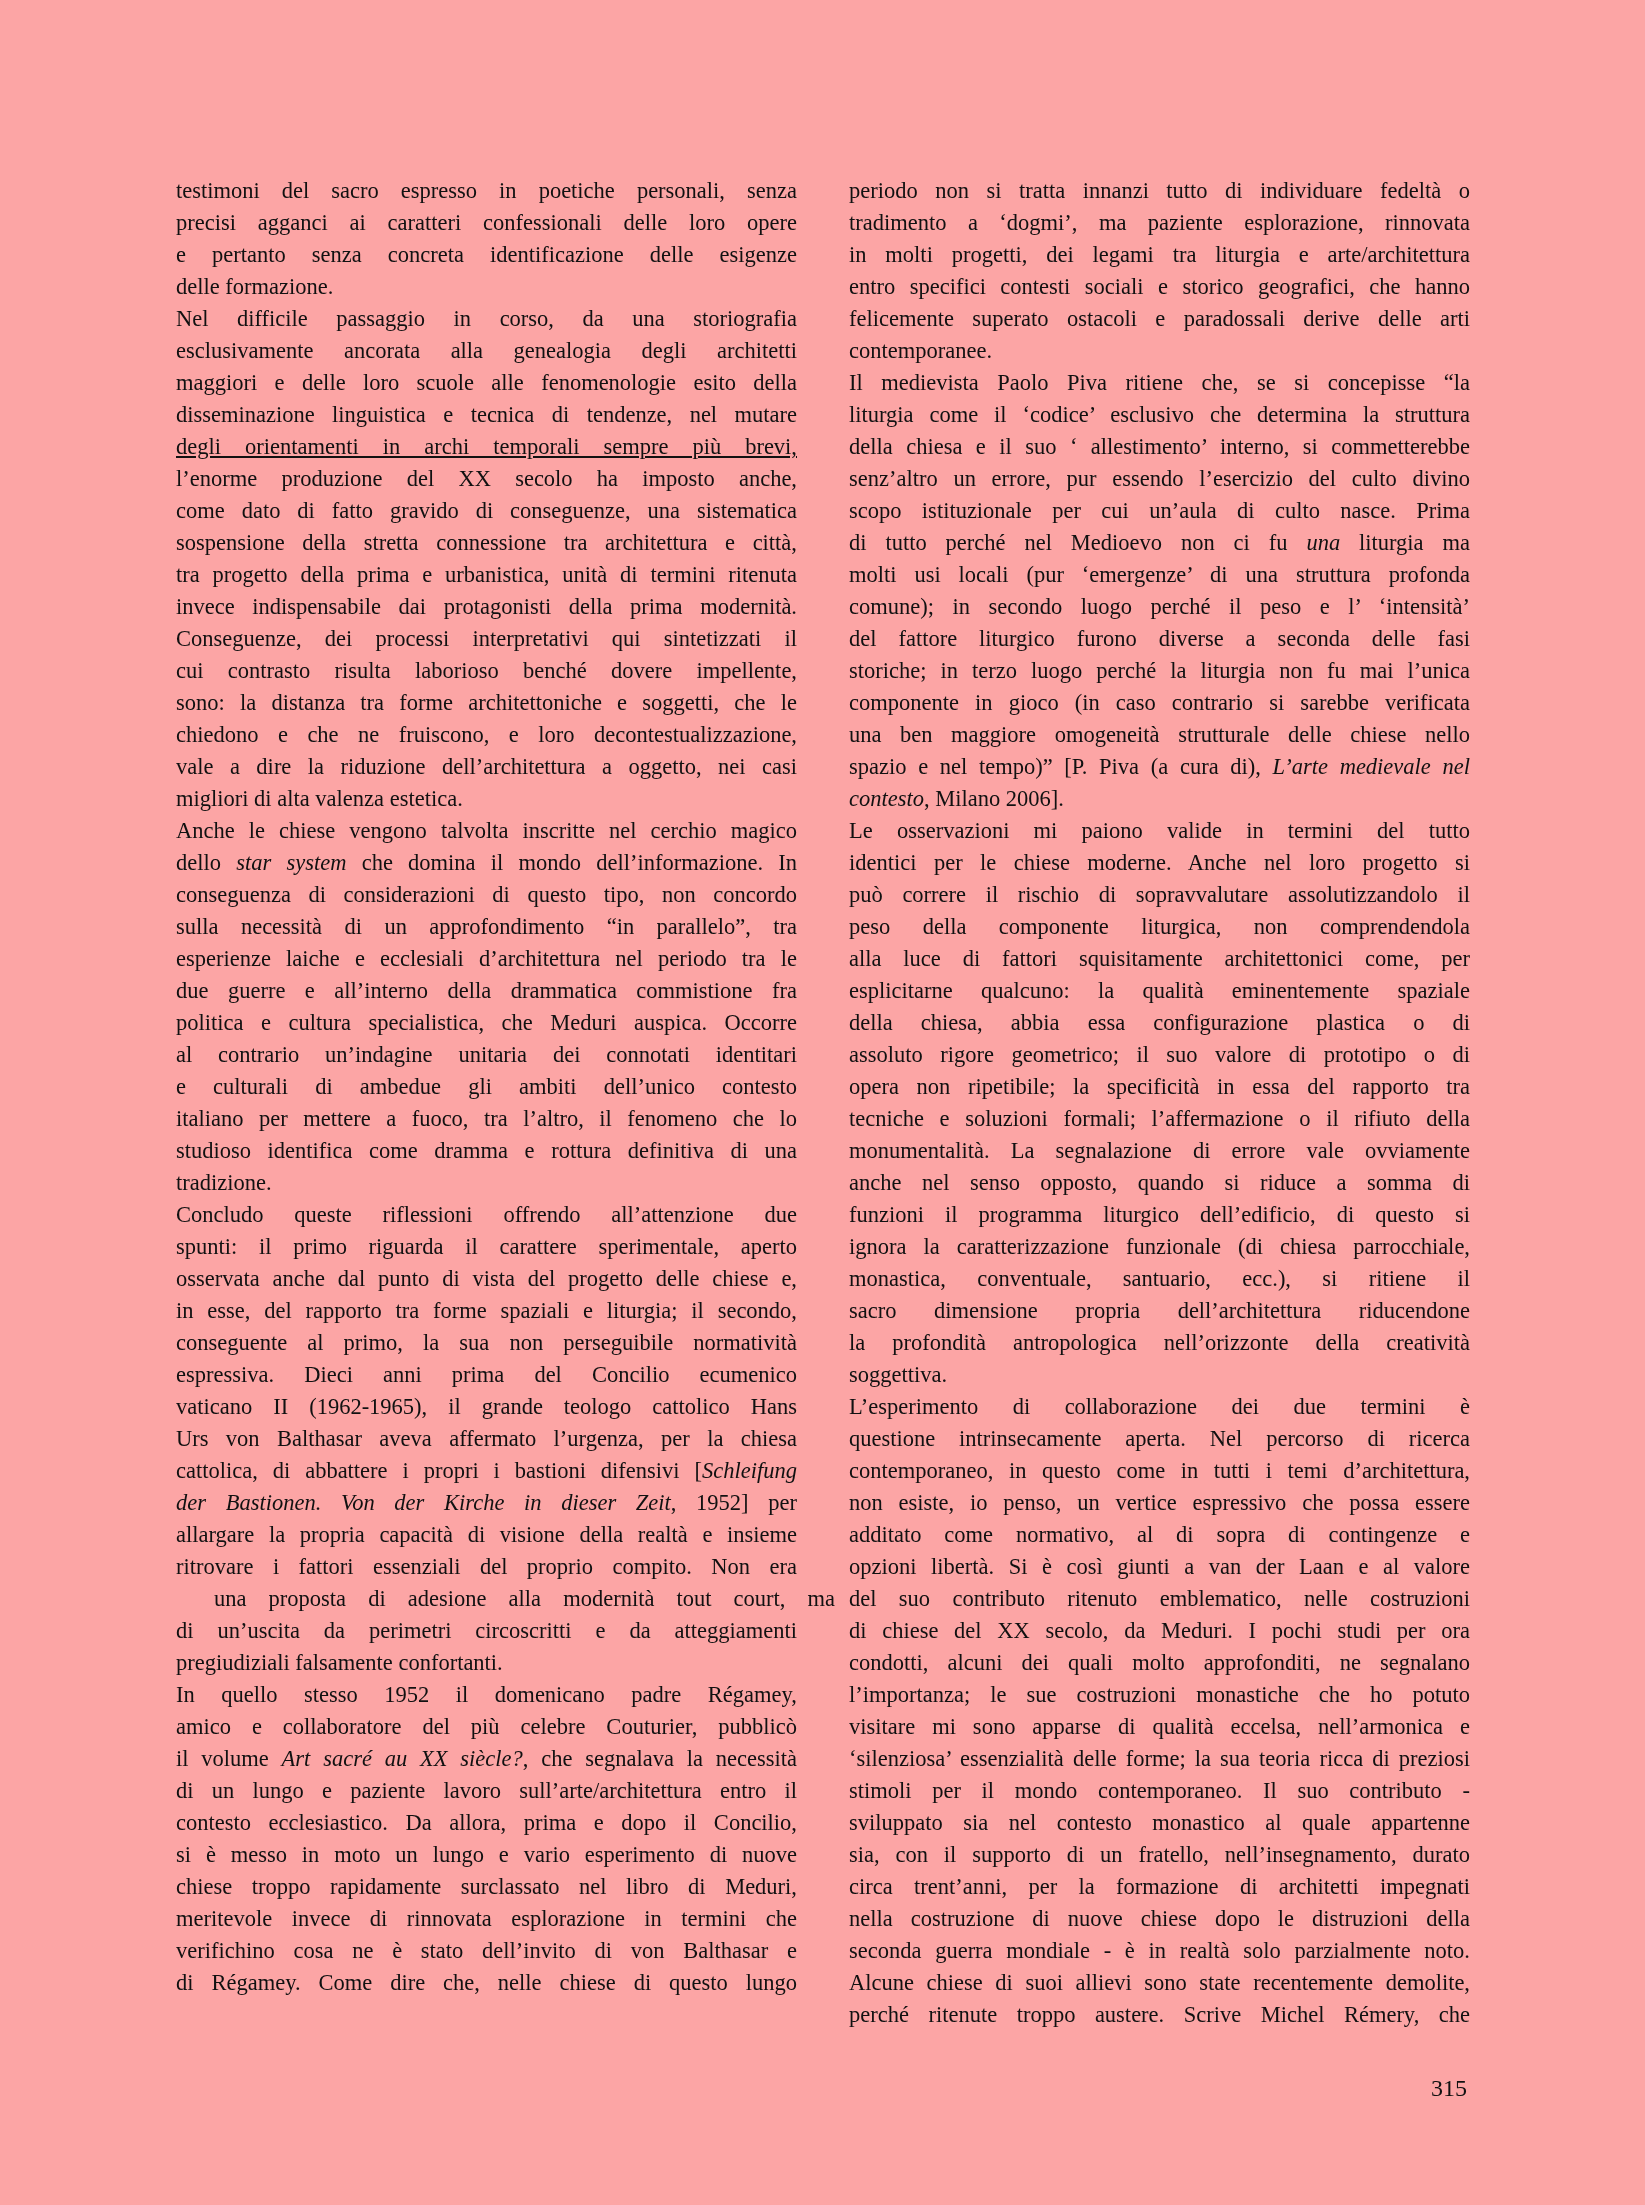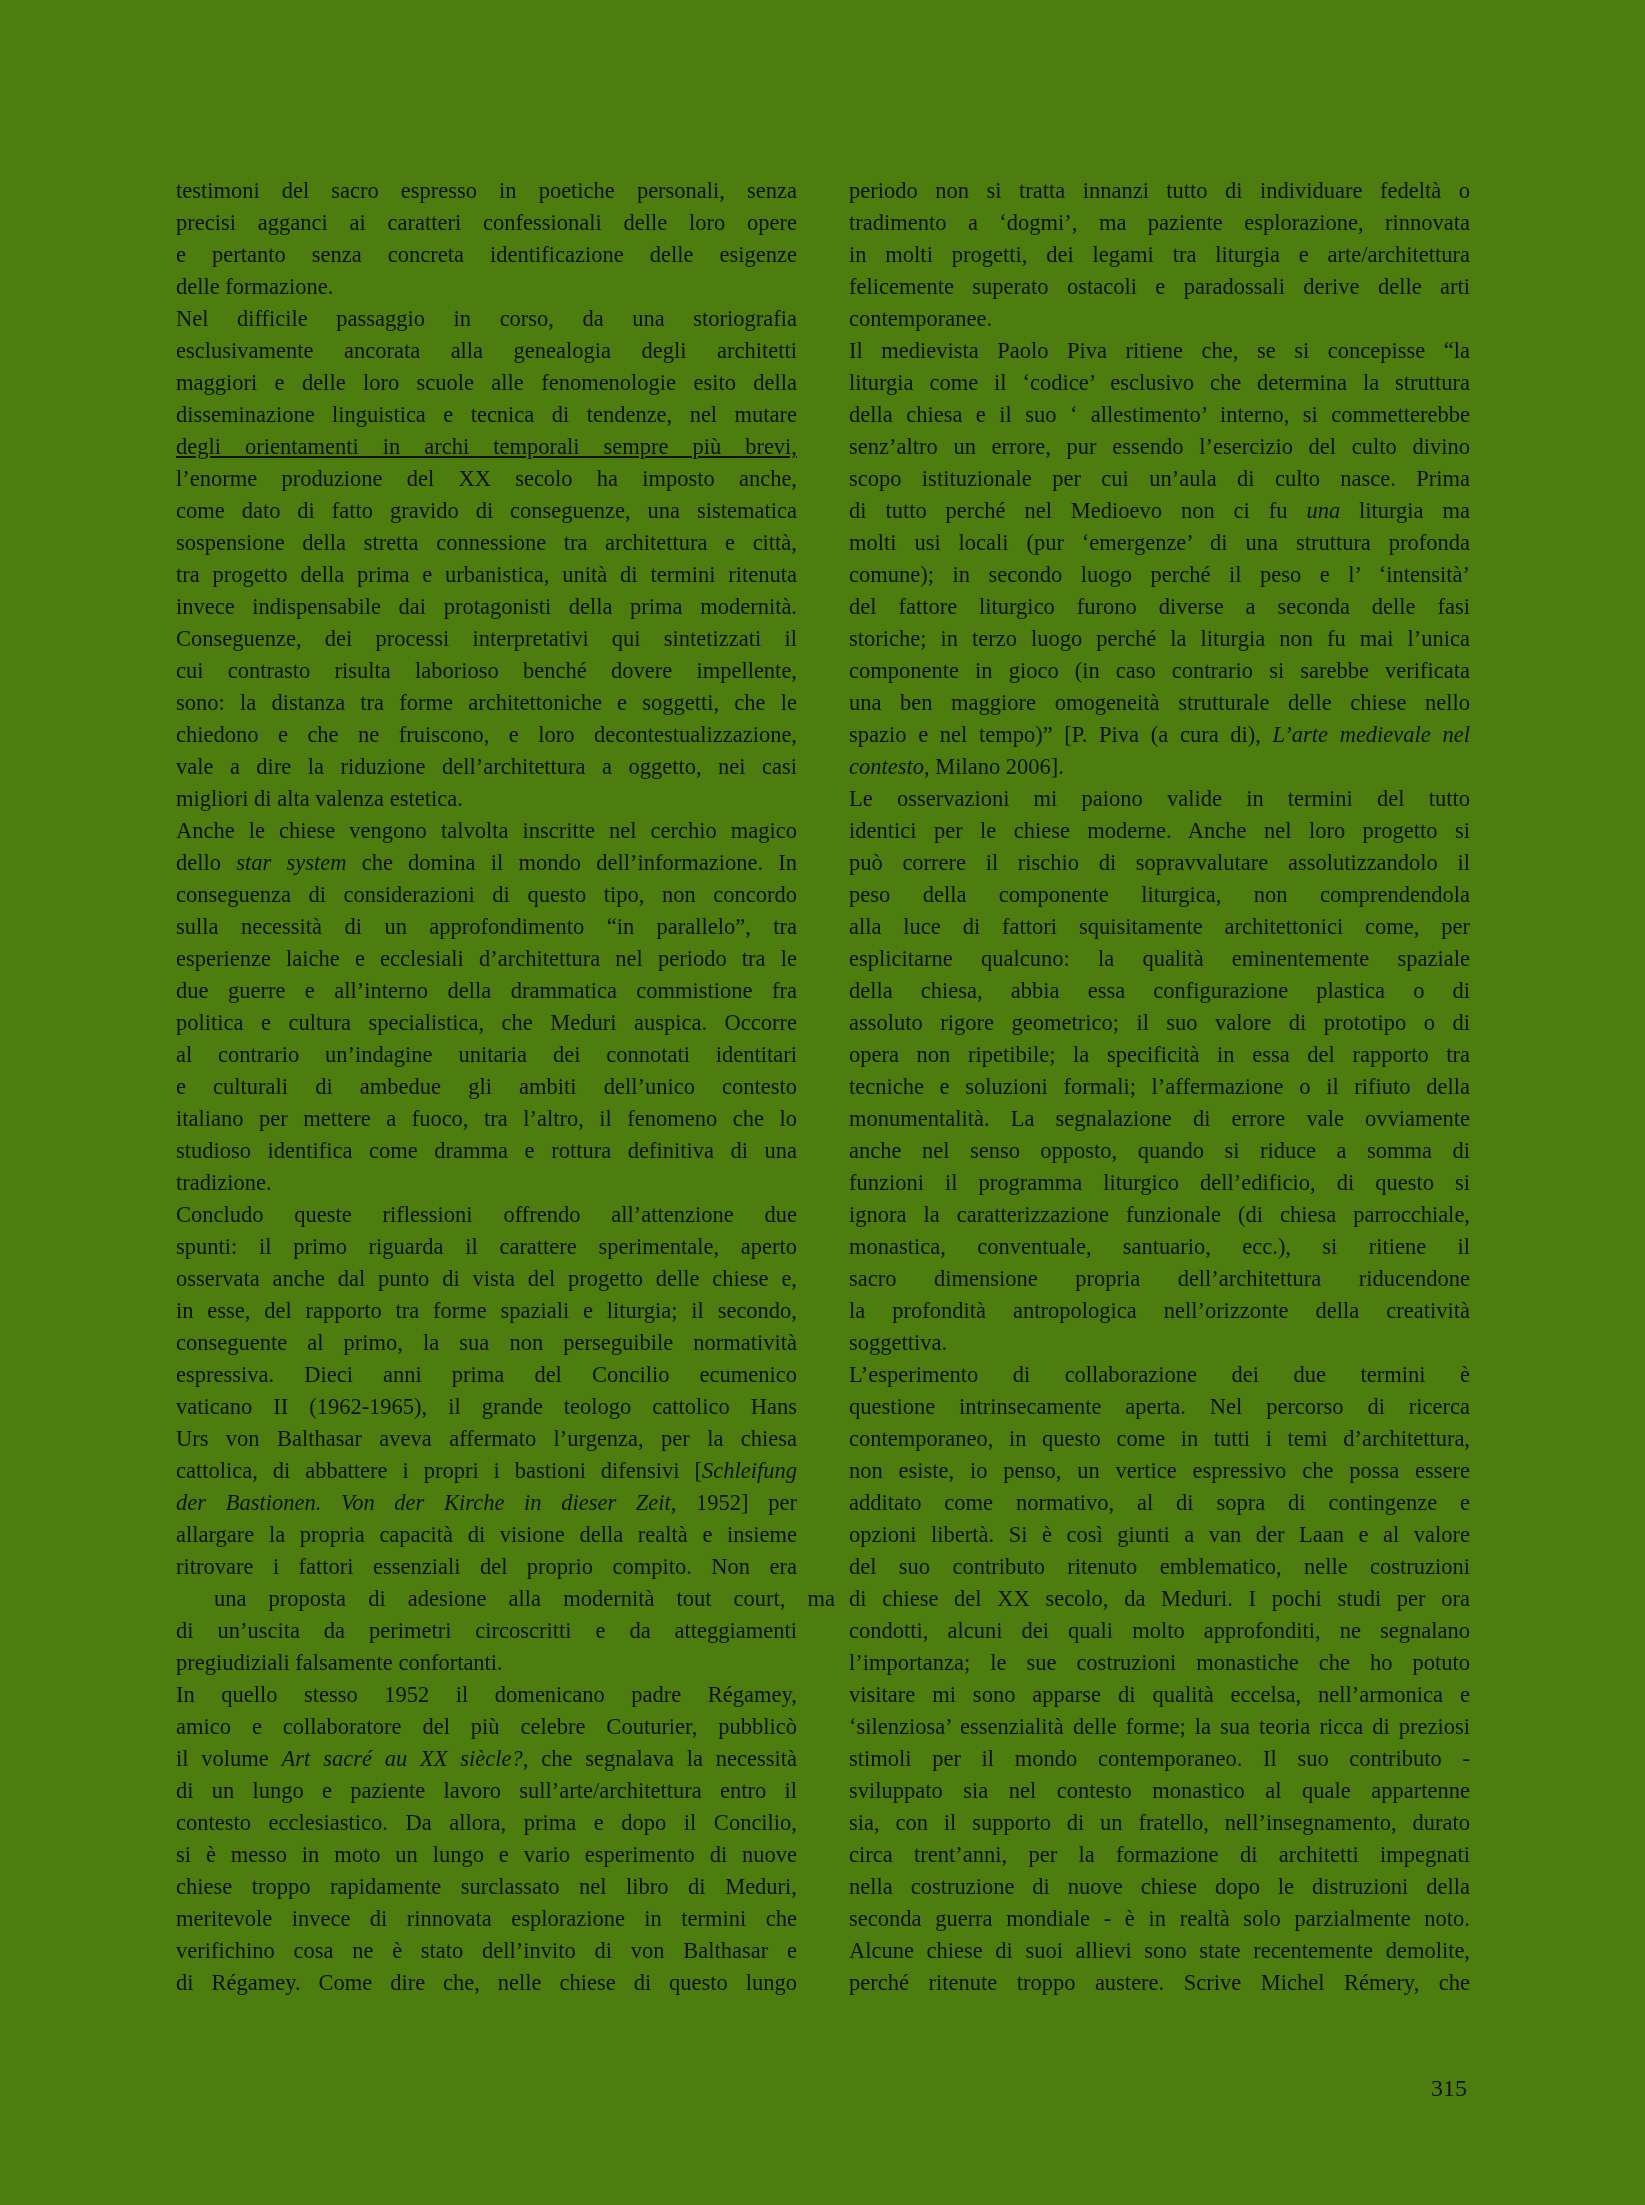--- a/index.html
+++ b/index.html
@@ -1,17 +1,17 @@
 <!DOCTYPE html>
 <html style="font-size:9.5px"><head>
 <meta charset="utf-8">
 <style>
   html, body { margin: 0; padding: 0; background: #ffffff; }
   body { width: 1646px; height: 2205px; position: relative; overflow: hidden; }
-  .page { position: absolute; left: 0; top: 0; width: 1646px; height: 2205px; background: #4d7c0f; }
+  .page { position: absolute; left: 0; top: 0; width: 1646px; height: 2205px; background: #fca5a5; }
   .column {
     position: absolute; top: 175px; width: 621px;
     font-family: "Liberation Serif", "DejaVu Serif", serif;
     font-size: 22.5px; line-height: 32px; color: #111111;
   }
   .col-left { left: 176px; }
   .col-right { left: 849px; }
   .line {
     display: block; white-space: nowrap; height: 32px;
     text-align: justify; text-align-last: justify;
@@ -96,20 +96,21 @@
         <span class="line" style="display: block; width: 621px;"><span>meritevole invece di rinnovata esplorazione in termini che</span></span>
         <span class="line" style="display: block; width: 621px;"><span>verifichino cosa ne è stato dell’invito di von Balthasar e</span></span>
         <span class="line" style="display: block; width: 621px;"><span>di Régamey. Come dire che, nelle chiese di questo lungo</span></span>
       </div>
     </div>
   <div class="column col-right">
       <div>
         <span class="line" style="display: block; width: 621px;"><span>periodo non si tratta innanzi tutto di individuare fedeltà o</span></span>
         <span class="line" style="display: block; width: 621px;"><span>tradimento a ‘dogmi’, ma paziente esplorazione, rinnovata</span></span>
         <span class="line" style="display: block; width: 621px;"><span>in molti progetti, dei legami tra liturgia e arte/architettura</span></span>
+        <span class="line" style="display: block; width: 621px;"><span>entro specifici contesti sociali e storico geografici, che hanno</span></span>
         <span class="line" style="display: block; width: 621px;"><span>felicemente superato ostacoli e paradossali derive delle arti</span></span>
         <span class="line last" style="display: block; width: 621px;"><span>contemporanee.</span></span>
       </div>
       <div>
         <span class="line" style="display: block; width: 621px;"><span>Il medievista Paolo Piva ritiene che, se si concepisse “la</span></span>
         <span class="line" style="display: block; width: 621px;"><span>liturgia come il ‘codice’ esclusivo che determina la struttura</span></span>
         <span class="line" style="display: block; width: 621px;"><span>della chiesa e il suo ‘ allestimento’ interno, si commetterebbe</span></span>
         <span class="line" style="display: block; width: 621px;"><span>senz’altro un errore, pur essendo l’esercizio del culto divino</span></span>
         <span class="line" style="display: block; width: 621px;"><span>scopo istituzionale per cui un’aula di culto nasce. Prima</span></span>
         <span class="line" style="display: block; width: 621px;"><span>di tutto perché nel Medioevo non ci fu </span><span class="it">una</span><span> liturgia ma</span></span>

